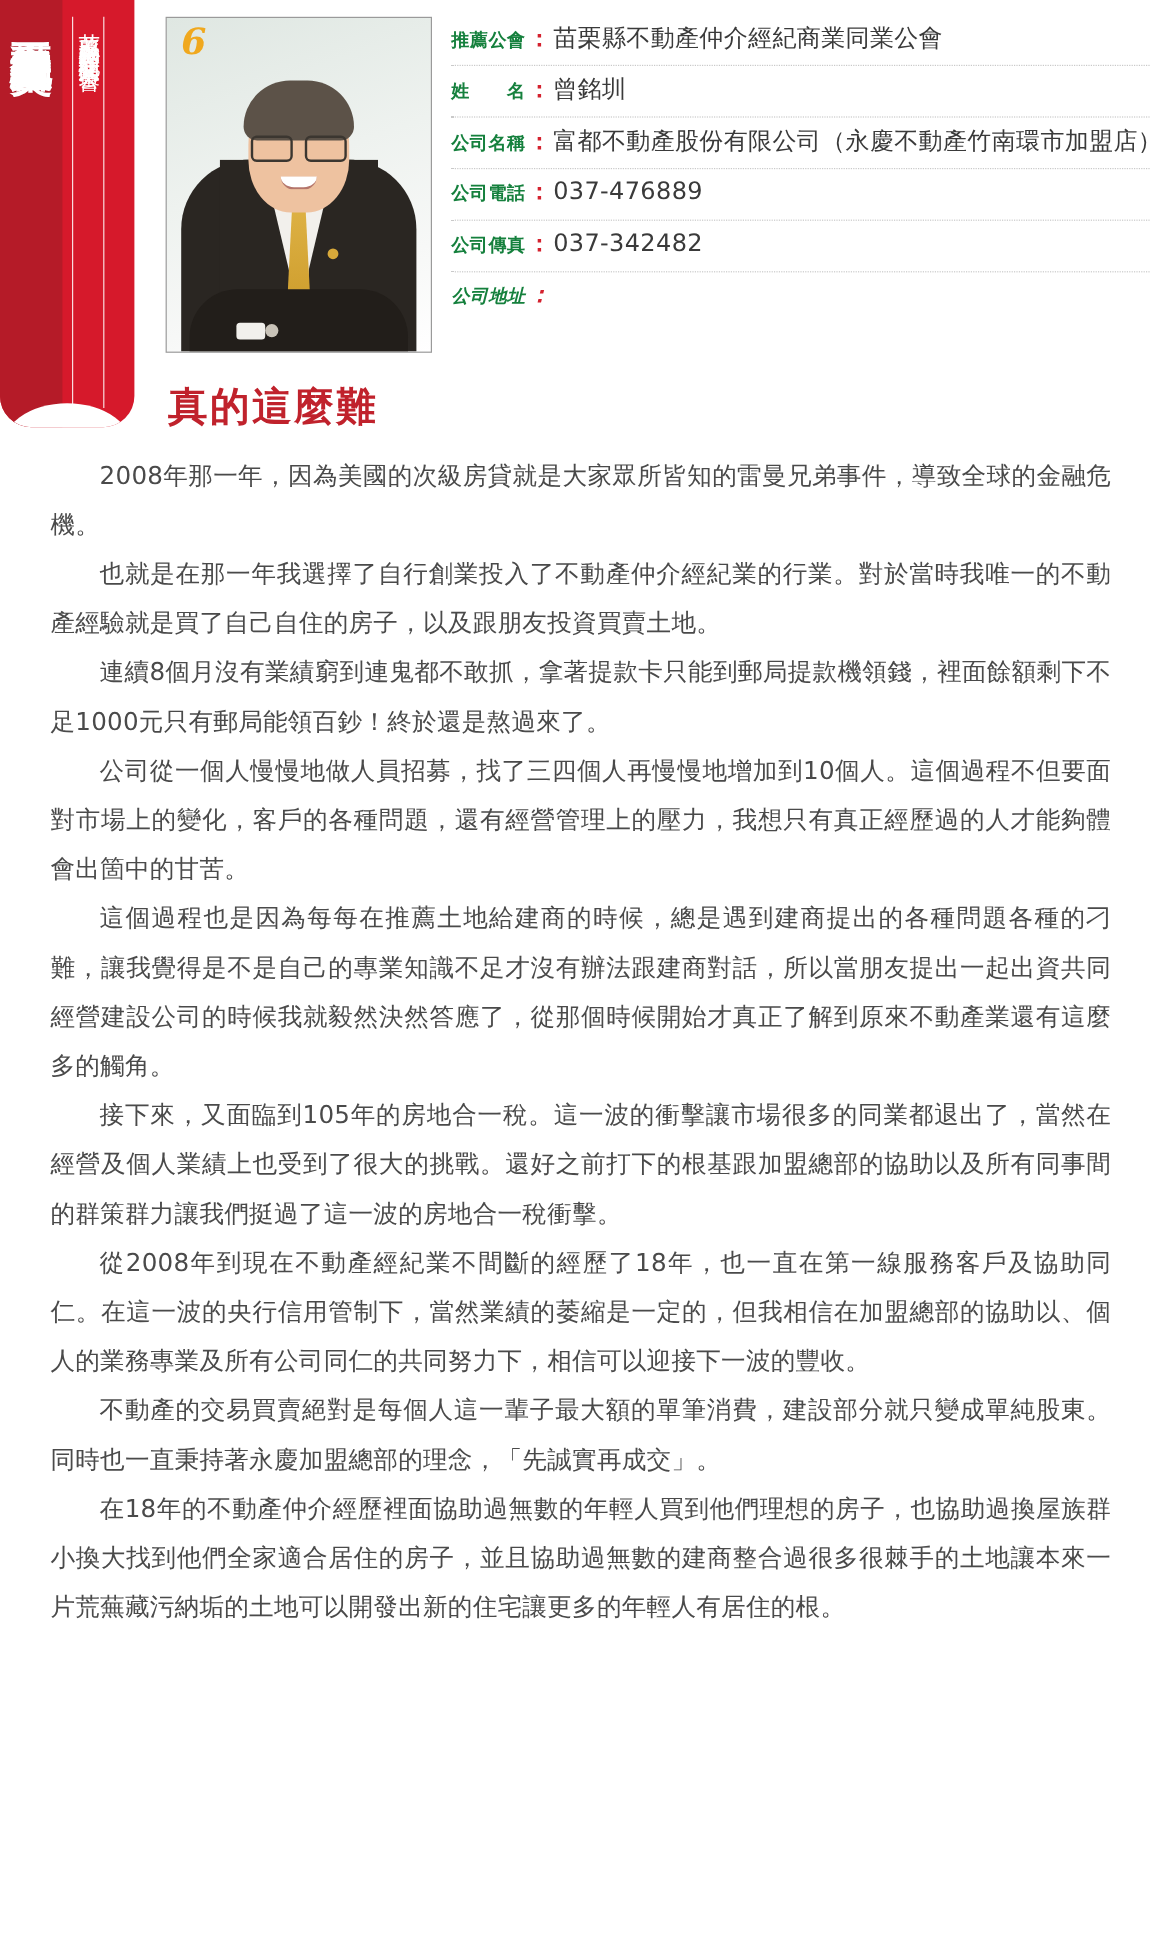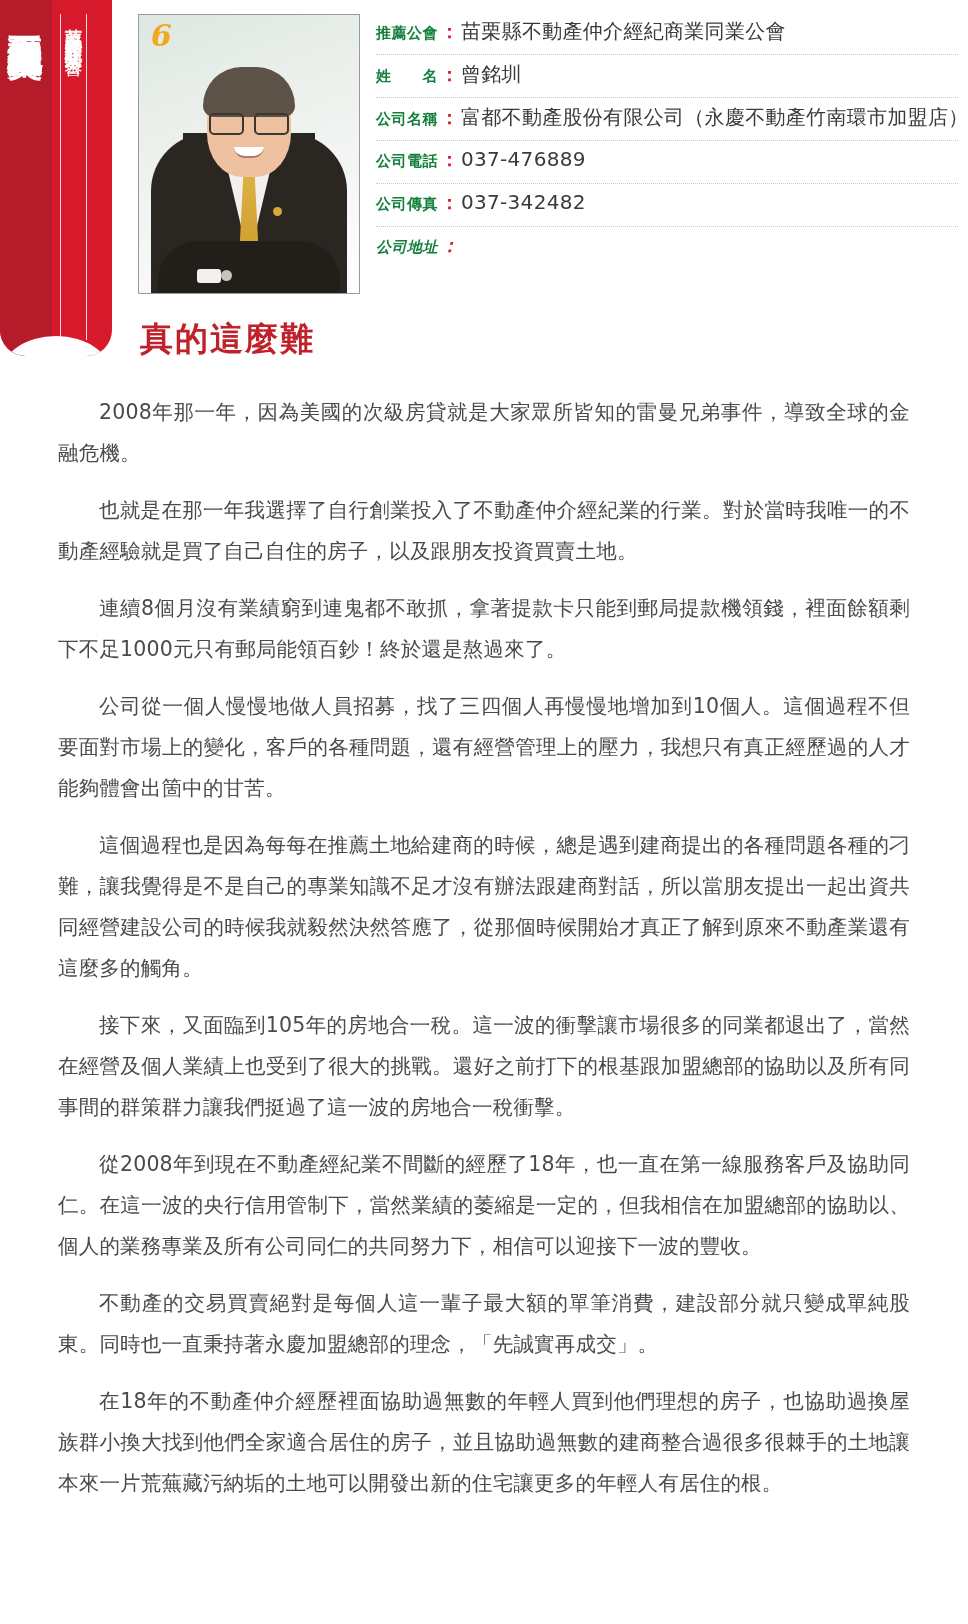--- a/index.html
+++ b/index.html
@@ -236,21 +236,21 @@
   #body-text {
     position:absolute; left:42px; top:376px;
     width:884px;
     color:#4a4a4a;
     font-size:20.5px;
     line-height:41px;
     letter-spacing:0.2px;
     text-align:justify;
     text-justify:inter-ideograph;
   }
-  #body-text p { text-indent:2em; margin:16px; }
+  #body-text p { text-indent:2em; margin:0; }
 </style>
 </head>
 <body>
 
 <div id="page">
 
   <div id="ribbon">
     <div class="ribbon-dark"></div>
     <div class="vtext" id="ribbon-title">不動產經紀營業員獎</div>
     <div class="vtext" id="ribbon-assoc">苗栗縣不動產仲介經紀商業同業公會</div>

